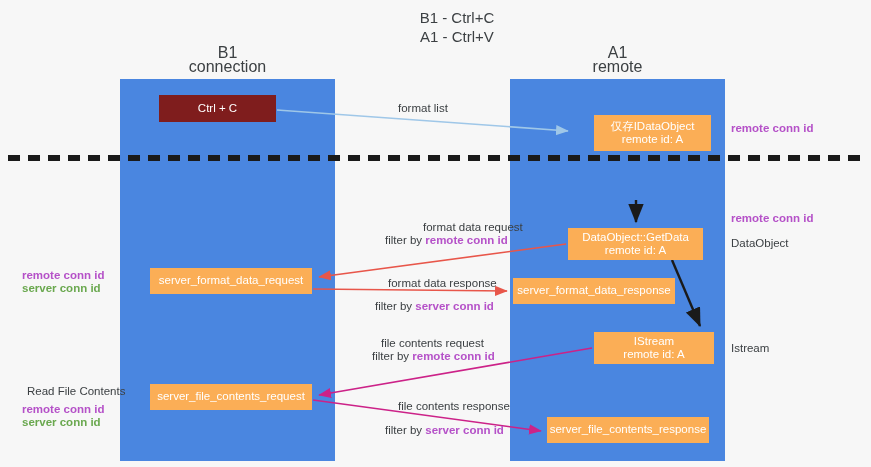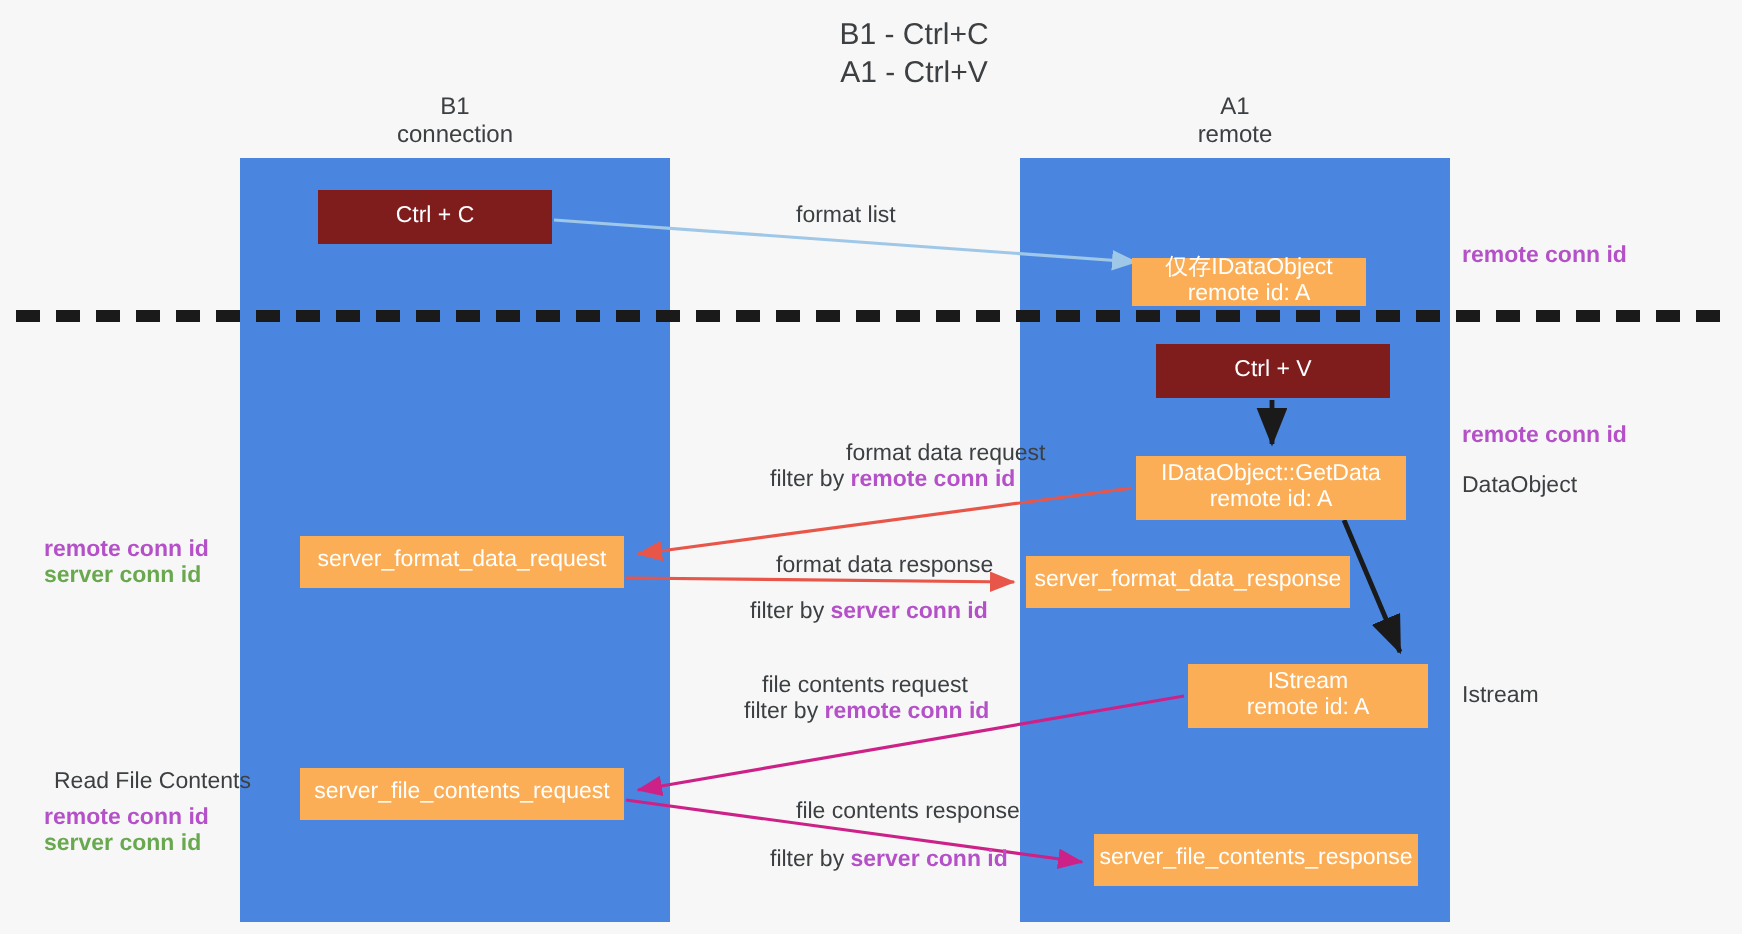--- a/index.html
+++ b/index.html
@@ -6,41 +6,41 @@
   body{width:871px;height:467px;position:relative;overflow:hidden;
        font-family:"Liberation Sans","DejaVu Sans",sans-serif;color:#3c4043;}
   .canvas{position:absolute;inset:0;}
 
   
   .lane{position:absolute;background:#4a86e0;}
   #lane-b1{left:120px;top:79px;width:215px;height:382px;}
   #lane-a1{left:510px;top:79px;width:215px;height:382px;}
 
   
-  .lane-head{position:absolute;text-align:center;font-size:12px;line-height:14px;color:#3c4043;}
+  .lane-head{position:absolute;text-align:center;font-size:16px;line-height:14px;color:#3c4043;}
   #head-b1{left:120px;top:46px;width:215px;}
   #head-a1{left:510px;top:46px;width:215px;}
   .lane-head .l1{display:block;}
   .lane-head .l2{display:block;}
 
   
   #title{position:absolute;left:0;top:8px;width:871px;text-align:center;
          font-size:15px;line-height:19px;color:#3c4043;}
   #title span{display:block;padding-left:43px;}
 
   
   .node{position:absolute;display:flex;flex-direction:column;align-items:center;
         justify-content:center;color:#ffffff;font-size:11.5px;line-height:13.5px;
         text-align:center;box-sizing:border-box;}
   .node .l2{display:block;}
   .green{background:#7f1d1d;}
   .orange{background:#fbae56;}
 
   #n-ctrlc{left:159px;top:95px;width:117px;height:27px;}
-  #n-dataobj{left:566px;top:115px;width:117px;height:24px;margin-top:14px;}
+  #n-dataobj{left:594px;top:115px;width:117px;height:36px;}
   #n-ctrlv{left:578px;top:172px;width:117px;height:27px;}
   #n-getdata{left:568px;top:228px;width:135px;height:32px;}
   #n-fmtreq{left:150px;top:268px;width:162px;height:26px;}
   #n-fmtresp{left:513px;top:278px;width:162px;height:26px;}
   #n-istream{left:594px;top:332px;width:120px;height:32px;}
   #n-filereq{left:150px;top:384px;width:162px;height:26px;}
   #n-fileresp{left:547px;top:417px;width:162px;height:26px;}
 
   
   #divider{position:absolute;left:8px;top:155px;width:855px;height:6px;
@@ -132,26 +132,23 @@
 
   <div class="node green" id="n-ctrlc">
     <span>Ctrl + C</span>
   </div>
 
   <div class="node orange" id="n-dataobj">
     <span>仅存IDataObject</span>
     <span class="l2">remote id: A</span>
   </div>
 
-  <div class="node green" id="n-ctrlv">
-    <span>Ctrl + V</span>
-  </div>
 
   <div class="node orange" id="n-getdata">
-    <span>IDataObject::GetData</span>
+    <span>DataObject::GetData</span>
     <span class="l2">remote id: A</span>
   </div>
 
   <div class="node orange" id="n-fmtresp">
     <span>server_format_data_response</span>
   </div>
 
   <div class="node orange" id="n-fmtreq">
     <span>server_format_data_request</span>
   </div>

